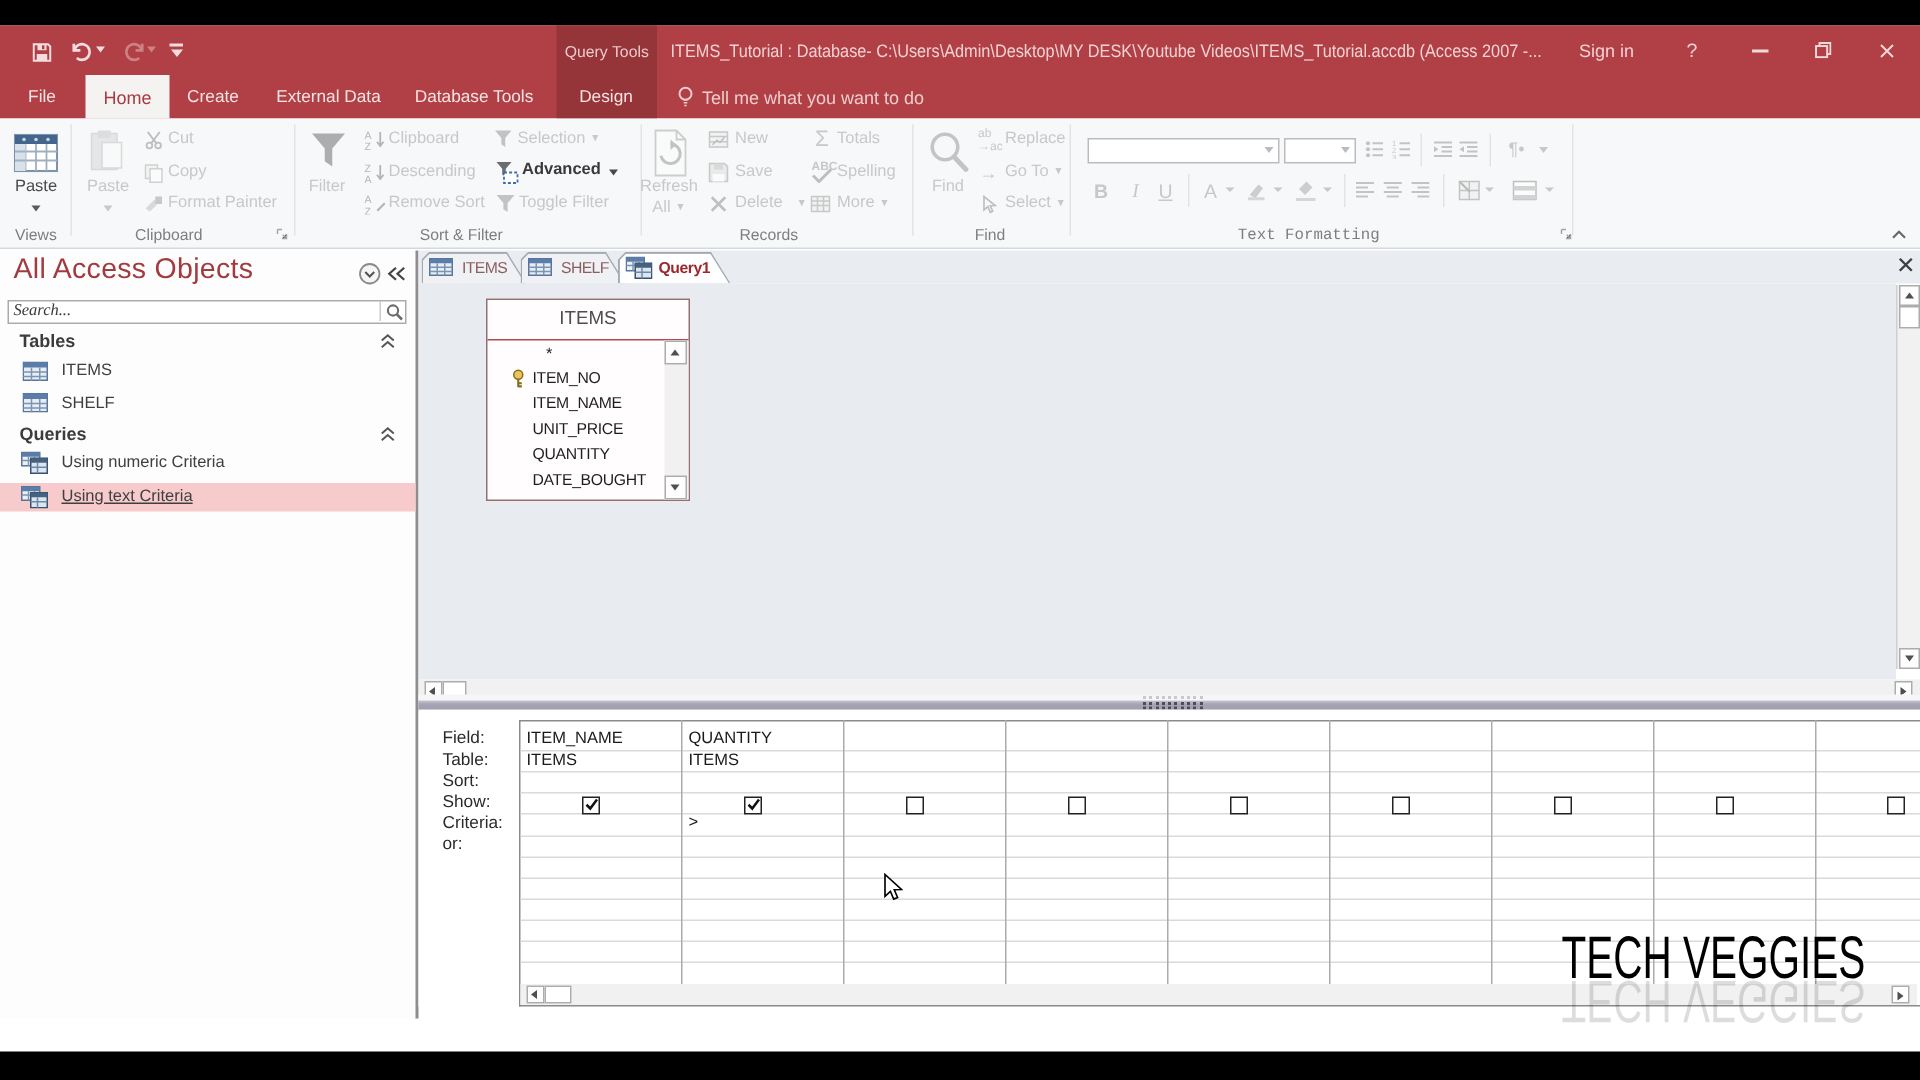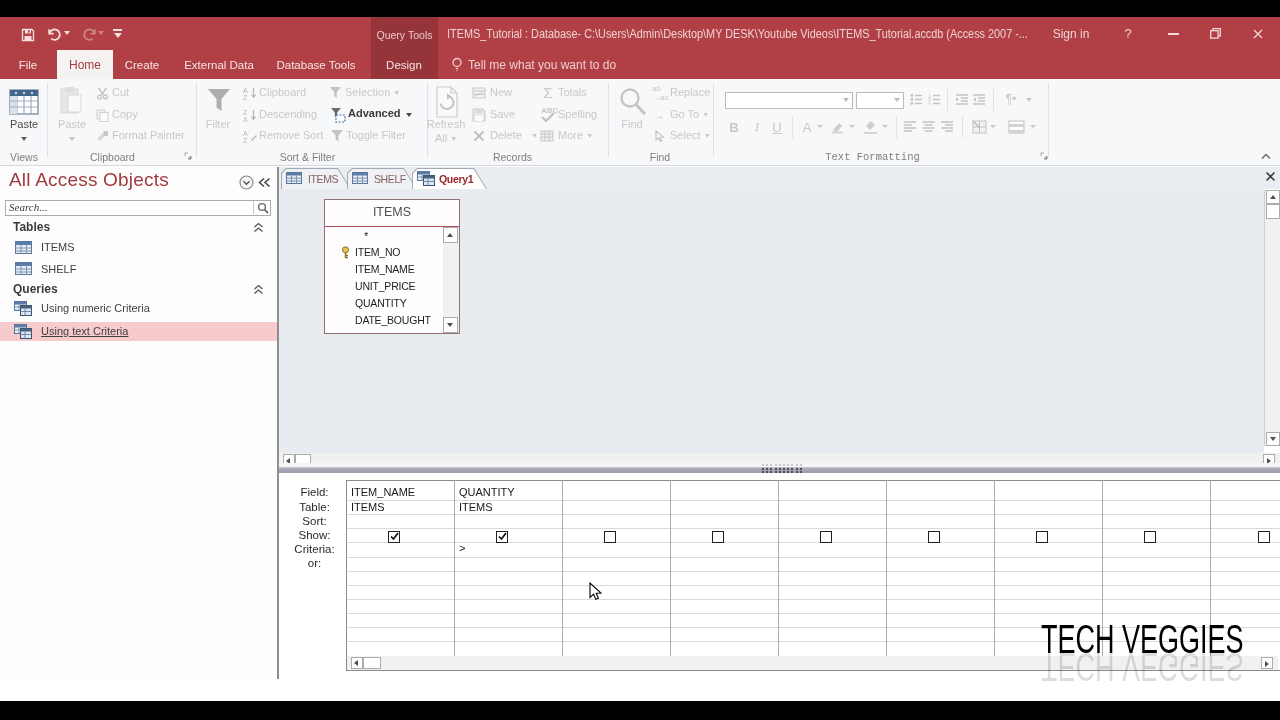--- a/index.html
+++ b/index.html
@@ -28,21 +28,21 @@
   .ena{color:#4A4A4A;}
   .ritem{position:absolute;font-size:11px;display:flex;align-items:center;}
   
   #navpanel{left:0;top:167px;width:277px;height:512px;background:#FDFDFD;border-right:2px solid #8E8E8E;box-sizing:content-box;}
   
   #tabbar{left:279px;top:167px;width:1001px;height:22px;background:#E9EDF2;}
   .tab{position:absolute;top:1px;height:21px;clip-path:polygon(0 100%,0 5px,5px 0,calc(100% - 13px) 0,100% 100%);background:#A3A9B3;}
   .tab>div{position:absolute;left:1px;top:1px;right:1px;bottom:0;clip-path:polygon(0 100%,0 4.5px,4.5px 0,calc(100% - 12.5px) 0,100% 100%);}
   #design{left:279px;top:189px;width:985px;height:264px;background:#E8ECF0;}
   #lowerpane{left:279px;top:473px;width:1001px;height:198px;background:#fff;}
-  .glbl{position:absolute;left:4px;width:63px;text-align:center;font-size:11.5px;color:#2A2A2A;}
+  .glbl{position:absolute;left:16px;width:63px;text-align:left;font-size:11.5px;color:#2A2A2A;}
   .hrow{position:absolute;left:68.2px;width:932.8px;height:1px;background:#DADADA;}
   .vcol{position:absolute;left:0;top:6.5px;width:1px;height:176px;background:#ABABAB;}
   .gcell{position:absolute;font-size:11px;color:#1A1A1A;}
   .cb{position:absolute;top:57.5px;width:12px;height:12px;border:1.4px solid #222;background:#FFF;box-sizing:border-box;display:flex;align-items:center;justify-content:center;}
   #wm{font-size:40px;line-height:40px;color:#000;transform:scaleX(0.675);transform-origin:left center;white-space:nowrap;}
   #wm2{font-size:40px;line-height:40px;color:#000;transform:scaleX(0.675) scaleY(-1);transform-origin:left center;white-space:nowrap;opacity:0.13;}
   
   #statusbar{left:0;top:680px;width:1280px;height:21px;background:#F0F0F0;border-top:1px solid #C6C6C6;box-sizing:border-box;}
 </style>
 </head>

